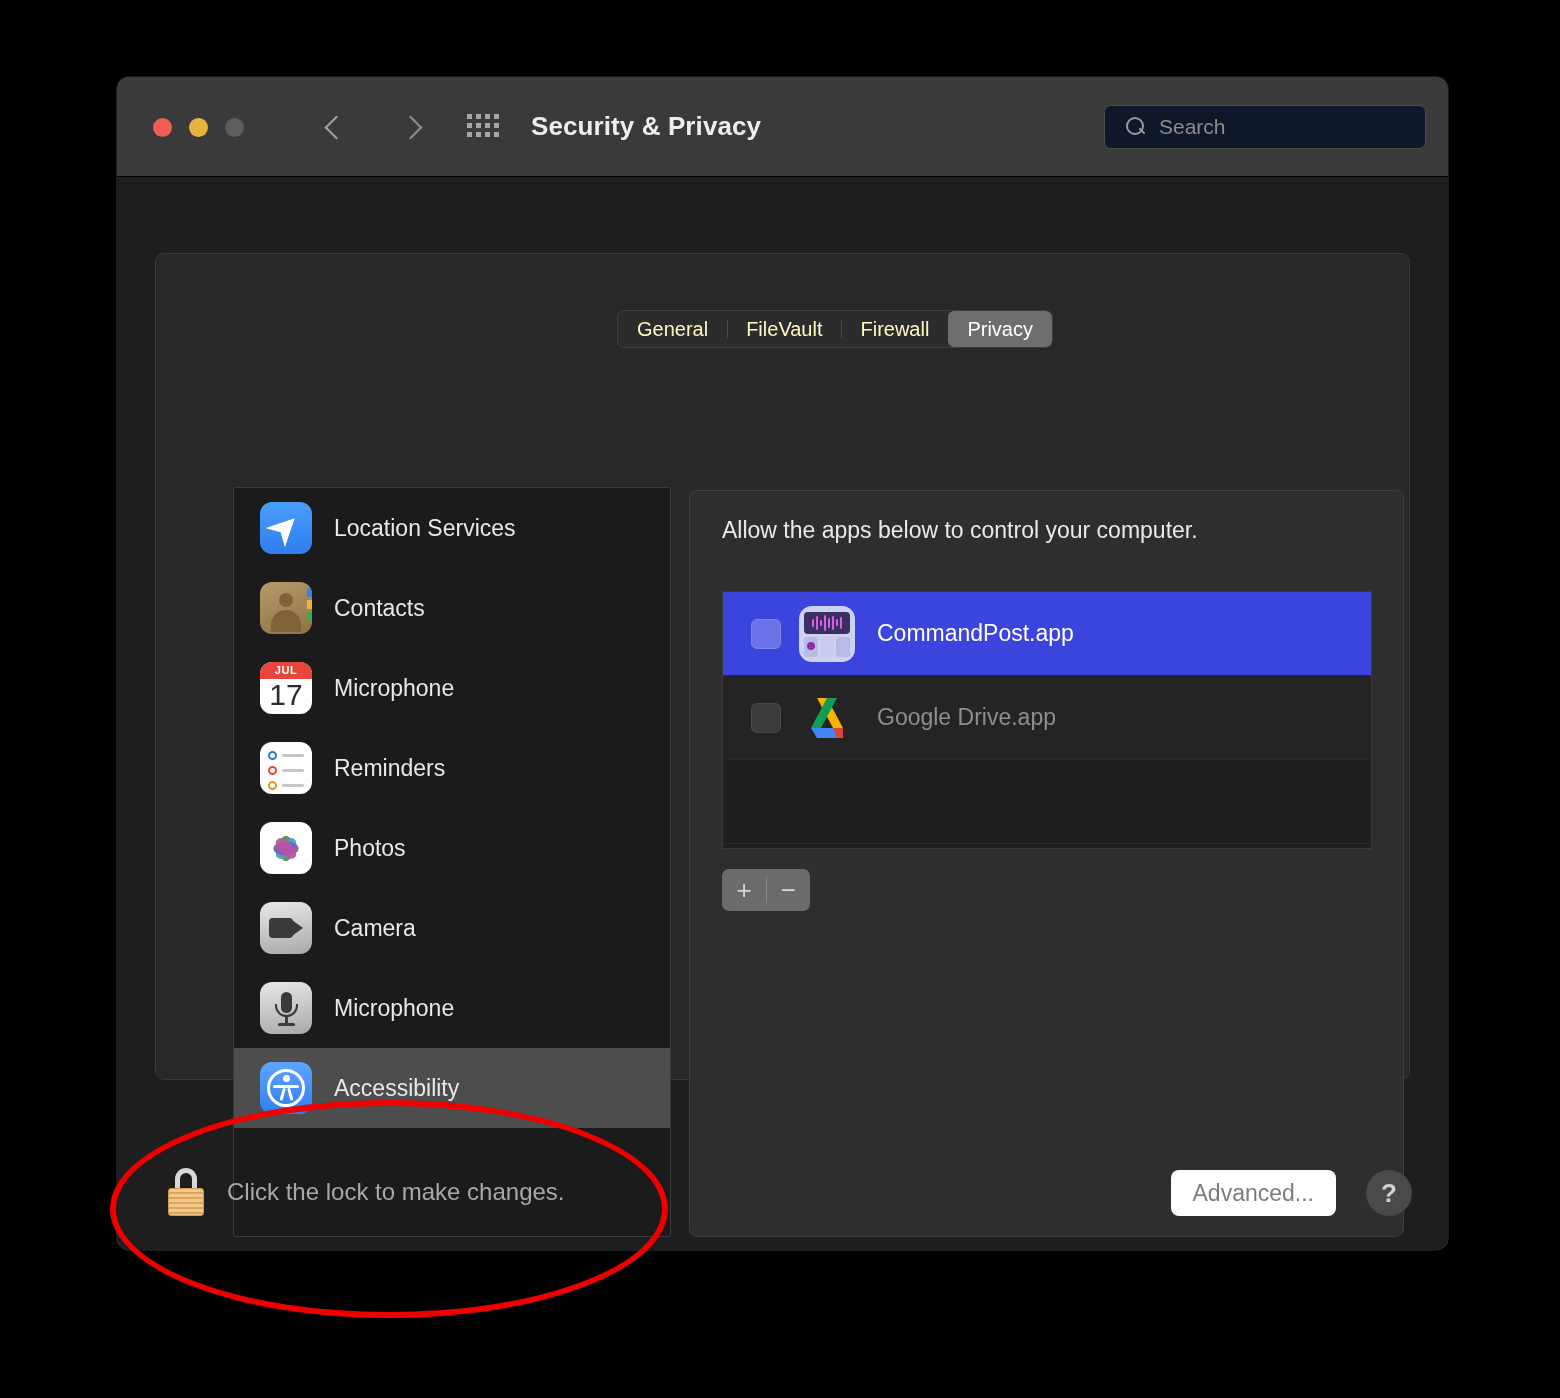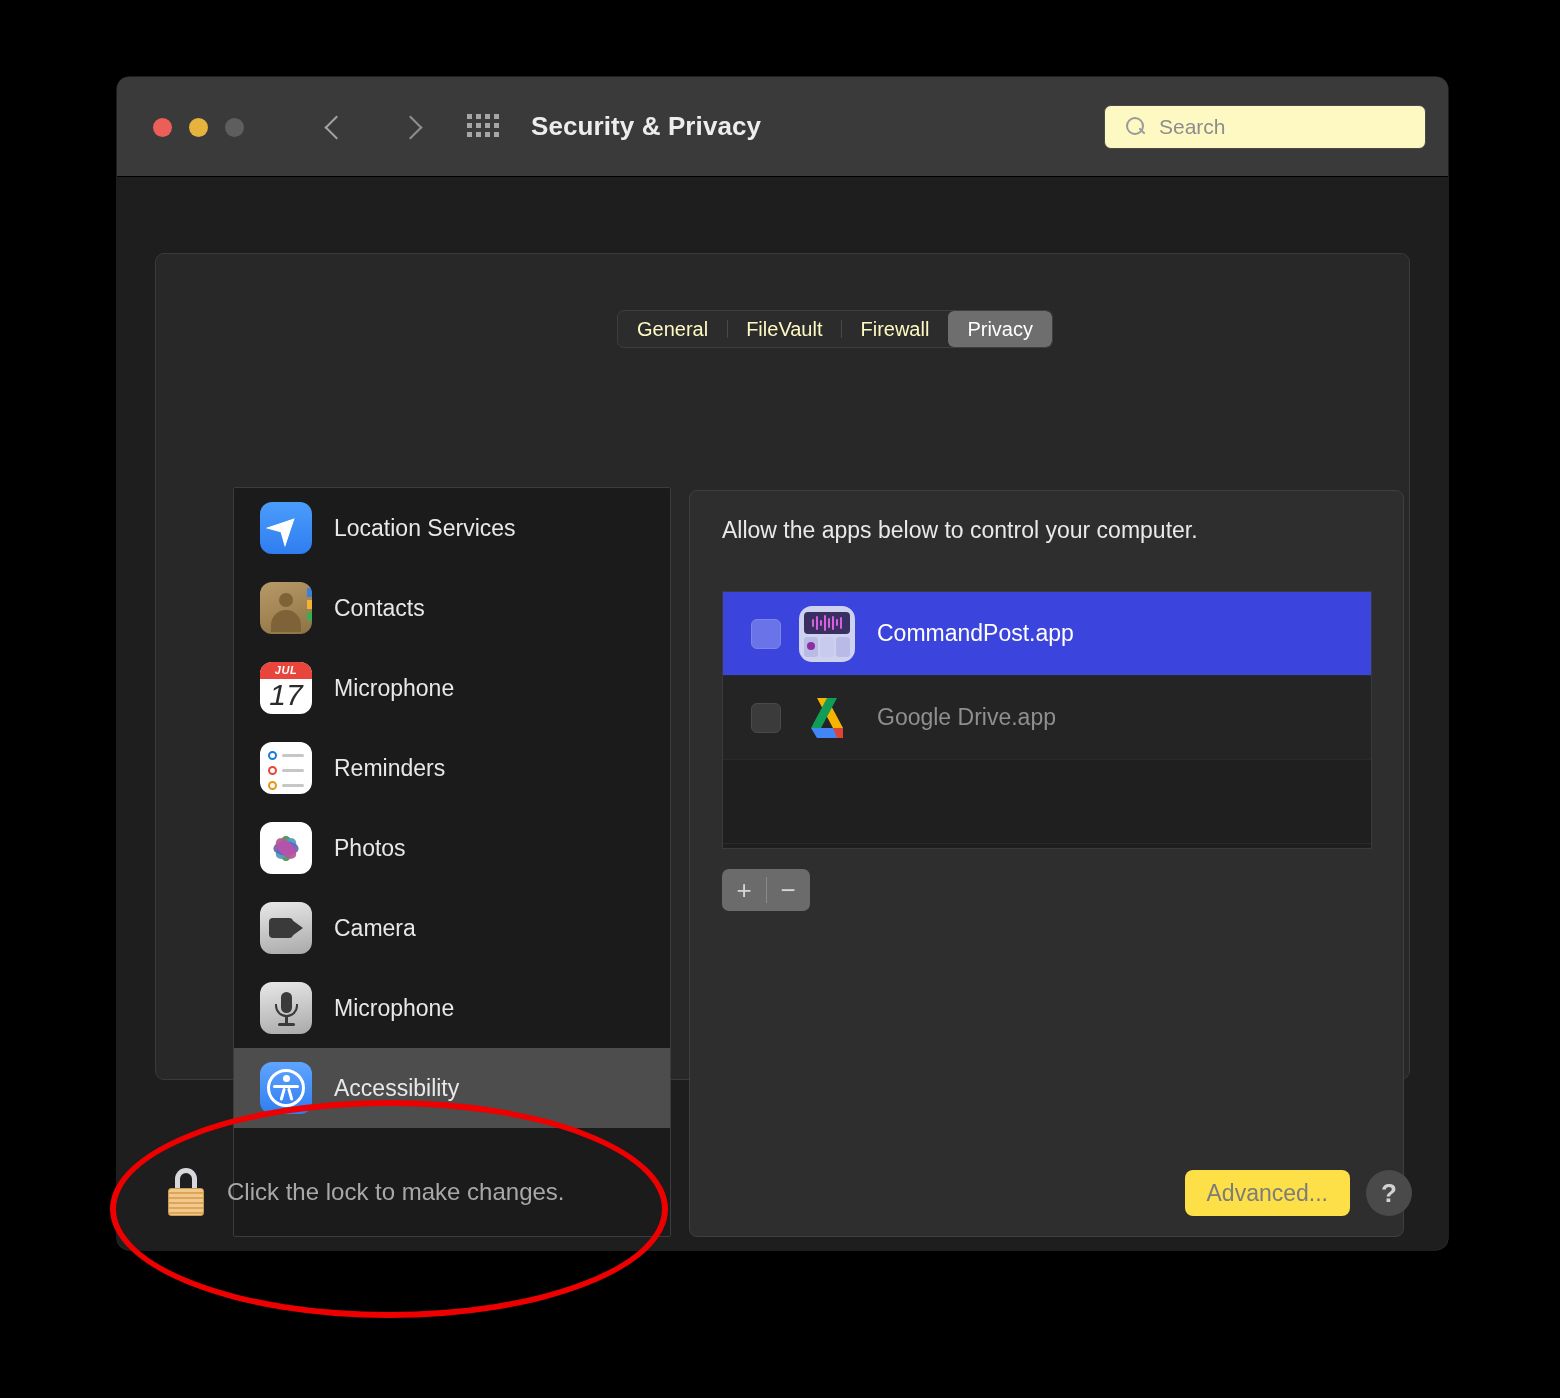--- a/index.html
+++ b/index.html
@@ -67,21 +67,21 @@
 
   .wintitle {
     position: absolute; left: 414px; top: 34px;
     font-size: 26px; font-weight: bold; color: #ededed;
     letter-spacing: 0.1px;
   }
 
   .searchbox {
     position: absolute; right: 22px; top: 28px;
     width: 322px; height: 44px;
-    background: #fef9c3;
+    background: #0f172a;
     border: 1px solid #4a4a4a;
     border-radius: 7px;
     display: flex; align-items: center;
   }
   .search-icon {
     width: 21px; height: 21px; margin-left: 21px; position: relative; flex: none;
   }
   .search-icon::before {
     content: ""; position: absolute; left: 0; top: 0;
     width: 14px; height: 14px; border: 2px solid #9a9a9a; border-radius: 50%;
@@ -157,21 +157,21 @@
   }
 
   
   .ic-contacts { background: linear-gradient(160deg,#b89a6a,#8f7243); }
   .ic-contacts .head { position: absolute; left: 19px; top: 11px; width: 14px; height: 14px; border-radius: 50%; background: #7d6337; }
   .ic-contacts .body { position: absolute; left: 11px; top: 28px; width: 30px; height: 22px; border-radius: 15px 15px 0 0; background: #7d6337; }
   .ic-contacts .tabs { position: absolute; right: 0; top: 6px; width: 5px; height: 40px; }
   .ic-contacts .tabs span { display: block; height: 9px; margin-bottom: 3px; }
 
   
-  .ic-cal { background: #ffffff; font-style: italic; }
+  .ic-cal { background: #ffffff; }
   .ic-cal .top { position: absolute; left: 0; top: 0; width: 100%; height: 17px; background: #e8453c; color: #fff; font-size: 11px; font-weight: bold; text-align: center; line-height: 17px; letter-spacing: 0.5px; }
   .ic-cal .day { position: absolute; left: 0; top: 15px; width: 100%; text-align: center; font-size: 30px; color: #2b2b2b; font-weight: 400; line-height: 36px; }
 
   
   .ic-rem { background: #ffffff; padding: 9px 8px; }
   .ic-rem .row { display: flex; align-items: center; margin-bottom: 6px; }
   .ic-rem .dot { width: 9px; height: 9px; border-radius: 50%; border: 2.5px solid #1f7ae0; flex: none; }
   .ic-rem .row:nth-child(2) .dot { border-color: #e8453c; }
   .ic-rem .row:nth-child(3) .dot { border-color: #e69613; }
   .ic-rem .line { height: 3px; background: #c6c6c6; border-radius: 2px; margin-left: 5px; width: 22px; }
@@ -298,23 +298,23 @@
   .lock-icon .bodyl {
     position: absolute; left: 5px; top: 22px;
     width: 36px; height: 28px;
     border-radius: 3px;
     background: repeating-linear-gradient(180deg,#f2c98a 0px,#f2c98a 3px,#d9a65c 3px,#d9a65c 5px);
     border: 1px solid #c99b52;
   }
   .lock-text { margin-left: 18px; font-size: 24px; color: #a8a8a8; }
 
   .advanced {
-    position: absolute; right: 98px; bottom: 34px;
+    position: absolute; right: 112px; bottom: 34px;
     height: 46px; padding: 0 22px;
-    background: #fde047; border-radius: 8px;
+    background: #ffffff; border-radius: 8px;
     display: flex; align-items: center;
     font-size: 23px; color: #7c7c7c;
   }
   .helpbtn {
     position: absolute; right: 36px; bottom: 34px;
     width: 46px; height: 46px; border-radius: 50%;
     background: #4a4a4a;
     display: flex; align-items: center; justify-content: center;
     font-size: 26px; color: #d2d2d2; font-weight: bold;
   }

